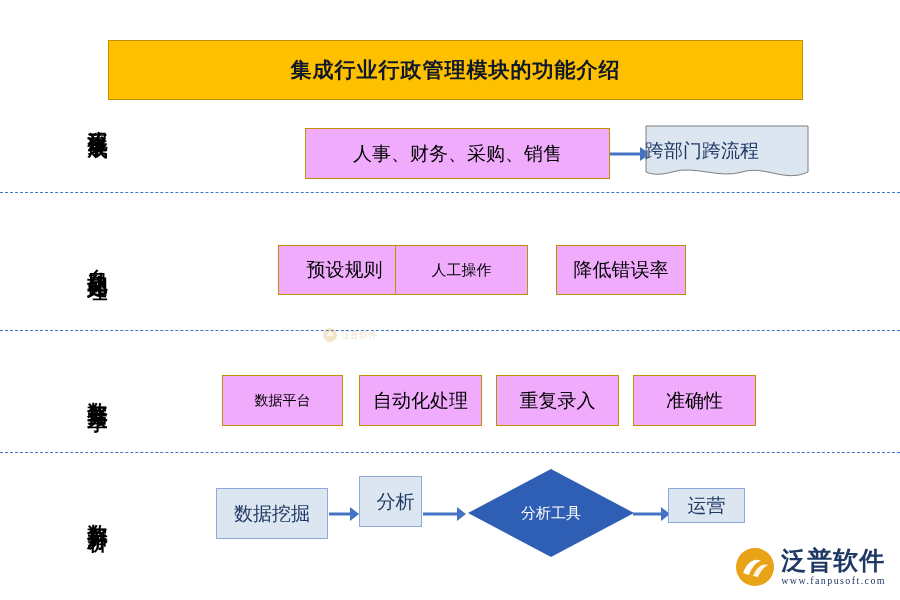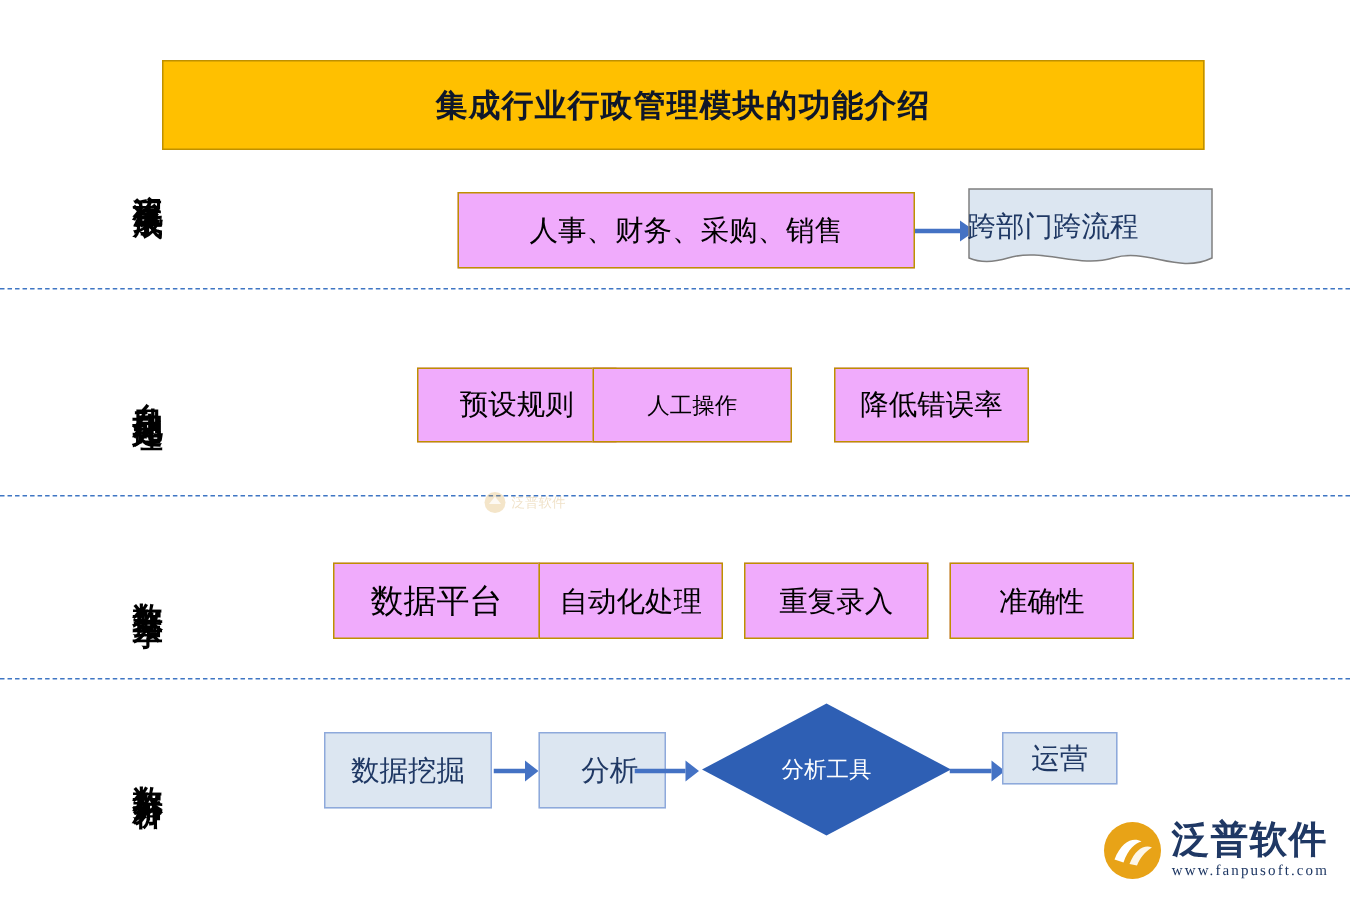--- a/index.html
+++ b/index.html
@@ -175,36 +175,36 @@
     </svg>
     <span style="position:relative; font-size:19px; color:#1f3864; padding-bottom:6px;">跨部门跨流程</span>
   </div>
 
   <div class="box gold" style="left:234px; top:245px; width:133px; height:50px; font-size:19px;margin-left:44px;">预设规则</div>
 
   <div class="box gold" style="left:395px; top:245px; width:133px; height:50px; font-size:15px;">人工操作</div>
 
   <div class="box gold" style="left:556px; top:245px; width:130px; height:50px; font-size:19px;">降低错误率</div>
 
-  <div class="box gold" style="left:222px; top:375px; width:138px; height:51px; font-size:22px;">数据平台</div>
+  <div class="box gold" style="left:222px; top:375px; width:121px; height:51px; font-size:14px;">数据平台</div>
 
   <div class="box gold" style="left:359px; top:375px; width:123px; height:51px; font-size:19px;">自动化处理</div>
 
   <div class="box gold" style="left:496px; top:375px; width:123px; height:51px; font-size:19px;">重复录入</div>
 
   <div class="box gold" style="left:633px; top:375px; width:123px; height:51px; font-size:19px;">准确性</div>
 
   <div class="box blue-light" style="left:216px; top:488px; width:112px; height:51px; font-size:19px;text-align:right;">数据挖掘</div>
 
   <svg class="arrow" style="left:329px; top:502px; width:30px; height:24px;" viewBox="0 0 30 24">
     <line x1="0" y1="12" x2="21" y2="12" stroke="#4472c4" stroke-width="3"></line>
     <polygon points="21,5 30,12 21,19" fill="#4472c4"></polygon>
   </svg>
 
-  <div class="box blue-light" style="left:359px; top:488px; width:85px; height:51px; font-size:19px;padding-left:10px;">分析</div>
+  <div class="box blue-light" style="left:359px; top:476px; width:63px; height:51px; font-size:19px;padding-left:10px;">分析</div>
 
   <svg class="arrow" style="left:423px; top:502px; width:43px; height:24px;" viewBox="0 0 43 24">
     <line x1="0" y1="12" x2="34" y2="12" stroke="#4472c4" stroke-width="3"></line>
     <polygon points="34,5 43,12 34,19" fill="#4472c4"></polygon>
   </svg>
 
   <div class="diamond-wrap" style="left:466px; top:467px; width:170px; height:92px;">
     <svg width="170" height="92" viewBox="0 0 170 92" style="position:absolute;left:0;top:0;">
       <polygon points="85,2 168,46 85,90 2,46" fill="#2e5fb4"></polygon>
     </svg>

